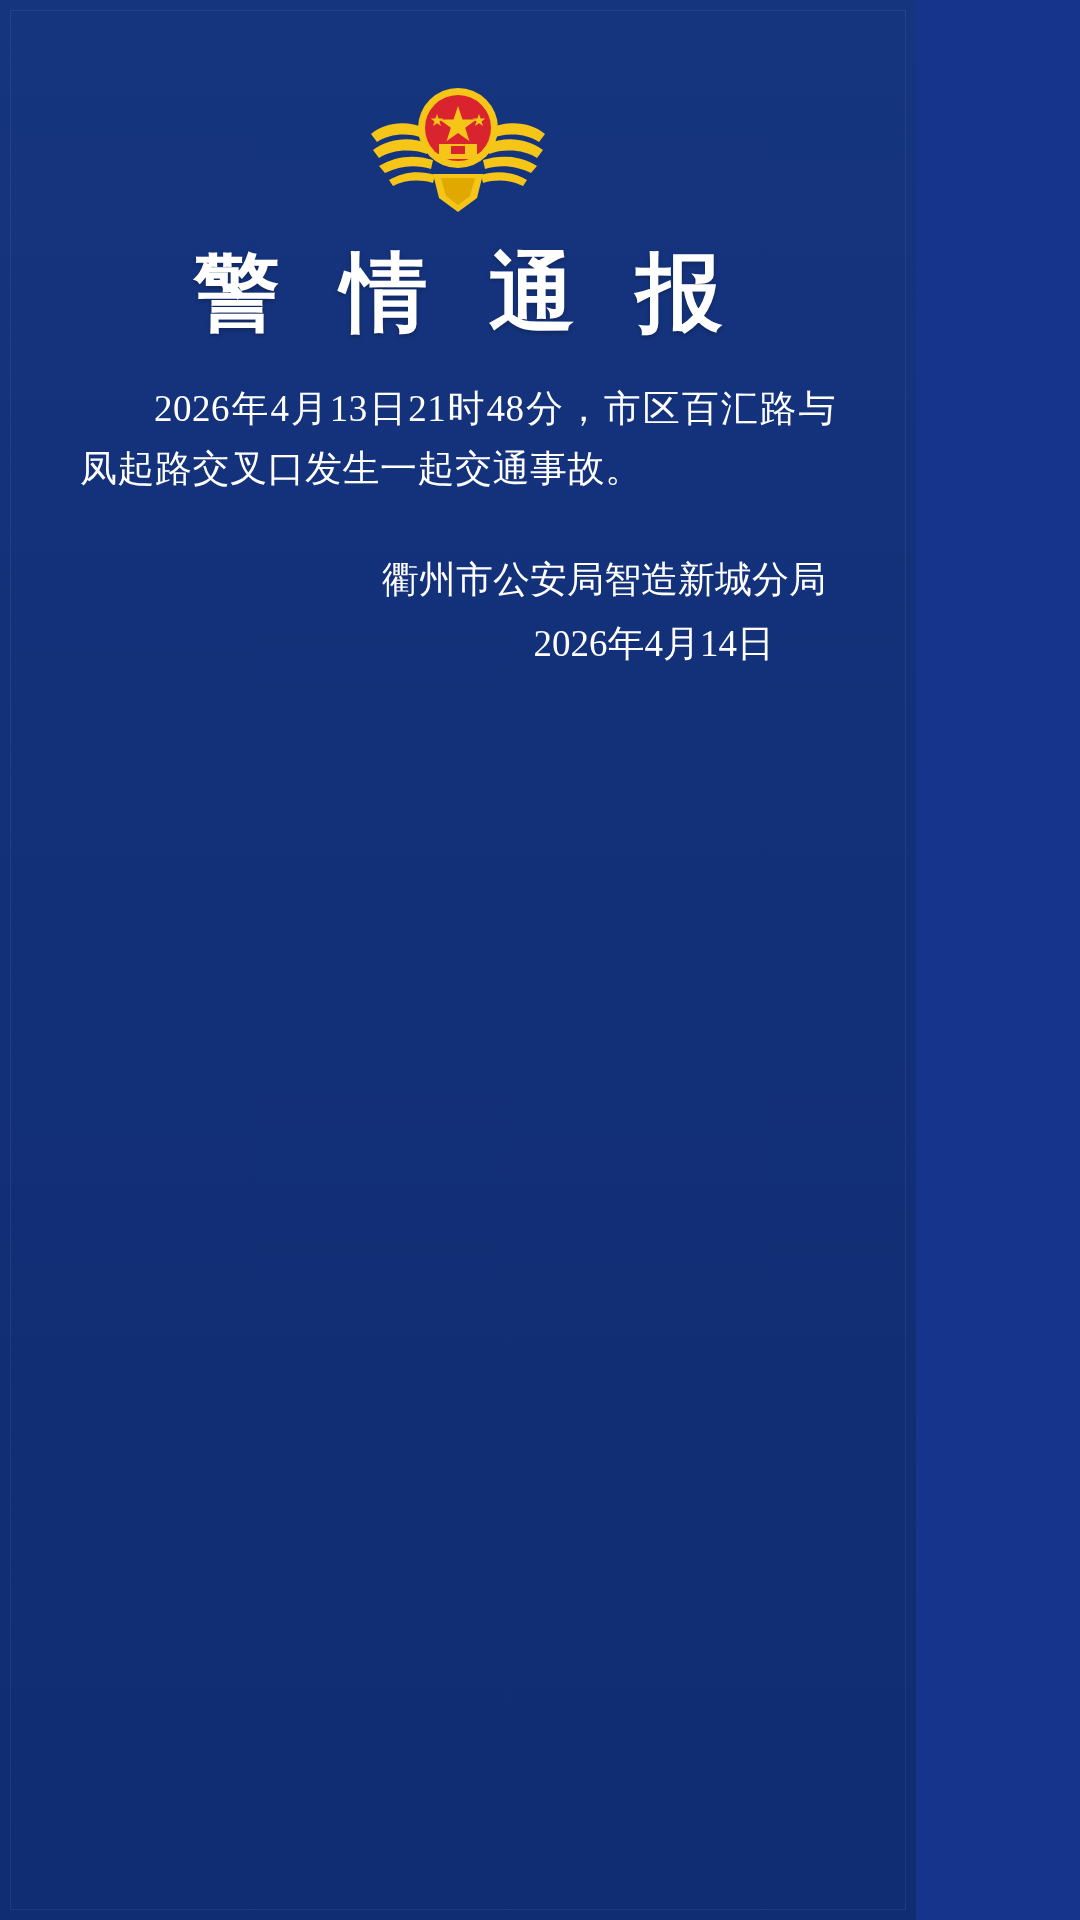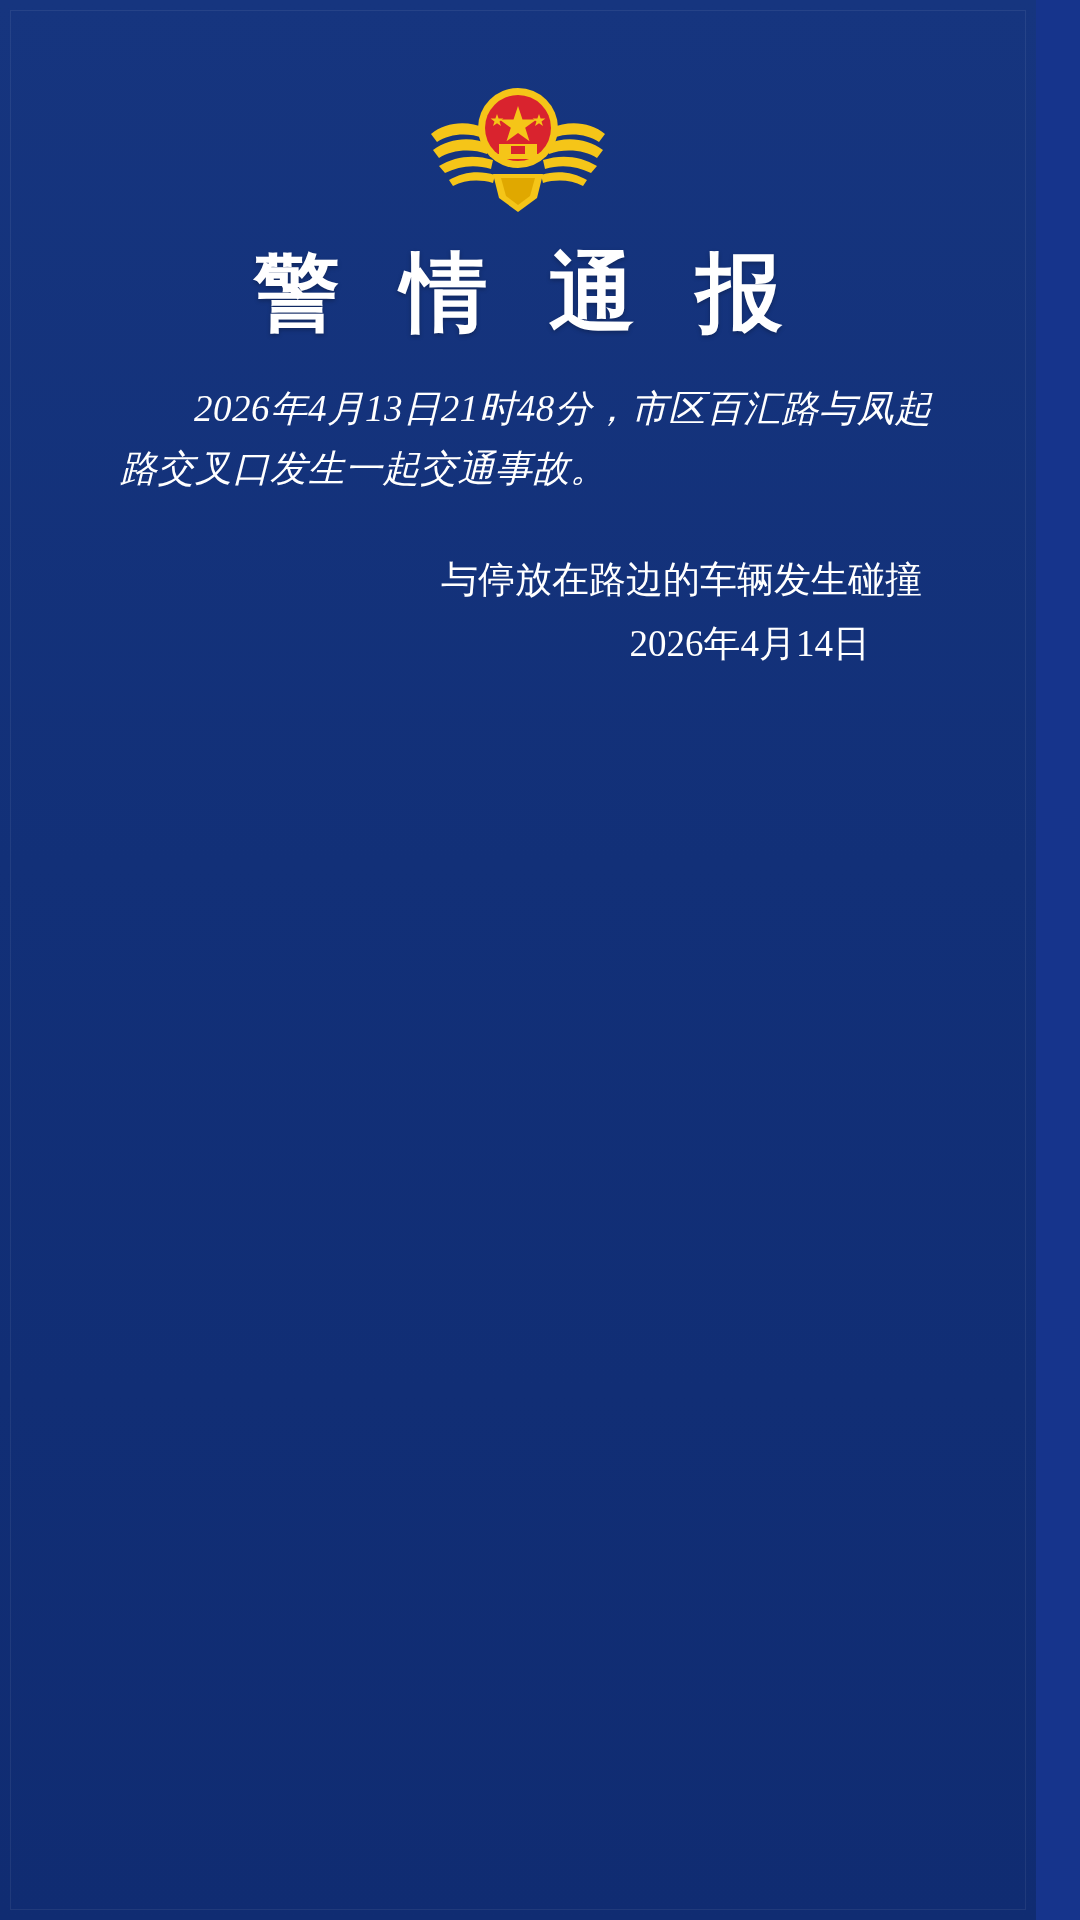--- a/index.html
+++ b/index.html
@@ -9,25 +9,25 @@
   body {
     width: 1080px;
     height: 1920px;
     background: #16348c;
     font-family: "Liberation Serif", "DejaVu Serif", serif;
     color: #ffffff;
     overflow: hidden;
   }
   .poster {
     position: relative;
-    width: 1036px;
+    width: 916px;
     height: 1920px;
     background: linear-gradient(180deg, #16357f 0%, #123078 45%, #102c72 100%);
     box-sizing: border-box;
-    padding: 0 104px;
+    padding: 0 80px;
   }
   
   .poster:before {
     content: "";
     position: absolute;
     left: 10px; top: 10px; right: 10px; bottom: 10px;
     border: 1px solid rgba(255,255,255,0.07);
     pointer-events: none;
   }
 
@@ -56,23 +56,22 @@
 
   .body-text {
     margin-top: 38px;
     font-size: 37px;
     line-height: 1.62;
     text-align: justify;
     text-justify: inter-ideograph;
     letter-spacing: 0.5px;
   }
   .body-text p {
-    margin: 0 0 6px 16px;
+    margin: 0 0 6px 0;
     text-indent: 2em;
-    font-style: italic;
   }
 
   .sign {
     margin-top: 52px;
     text-align: right;
     font-size: 37px;
     line-height: 1.62;
     padding-right: 10px;
   }
   .sign div { margin-bottom: 4px; }
@@ -119,17 +118,17 @@
     </div>
   </div>
 
   <div class="title">警 情 通 报</div>
 
   <div class="body-text">
     <p>2026年4月13日21时48分，市区百汇路与凤起路交叉口发生一起交通事故。</p>
   </div>
 
   <div class="sign">
-    <div>与停放在路边的车辆发生碰撞</div>
+    <div>衢州市公安局智造新城分局</div>
     <div class="date">2026年4月14日</div>
   </div>
 
 </div>
 
 </body></html>

